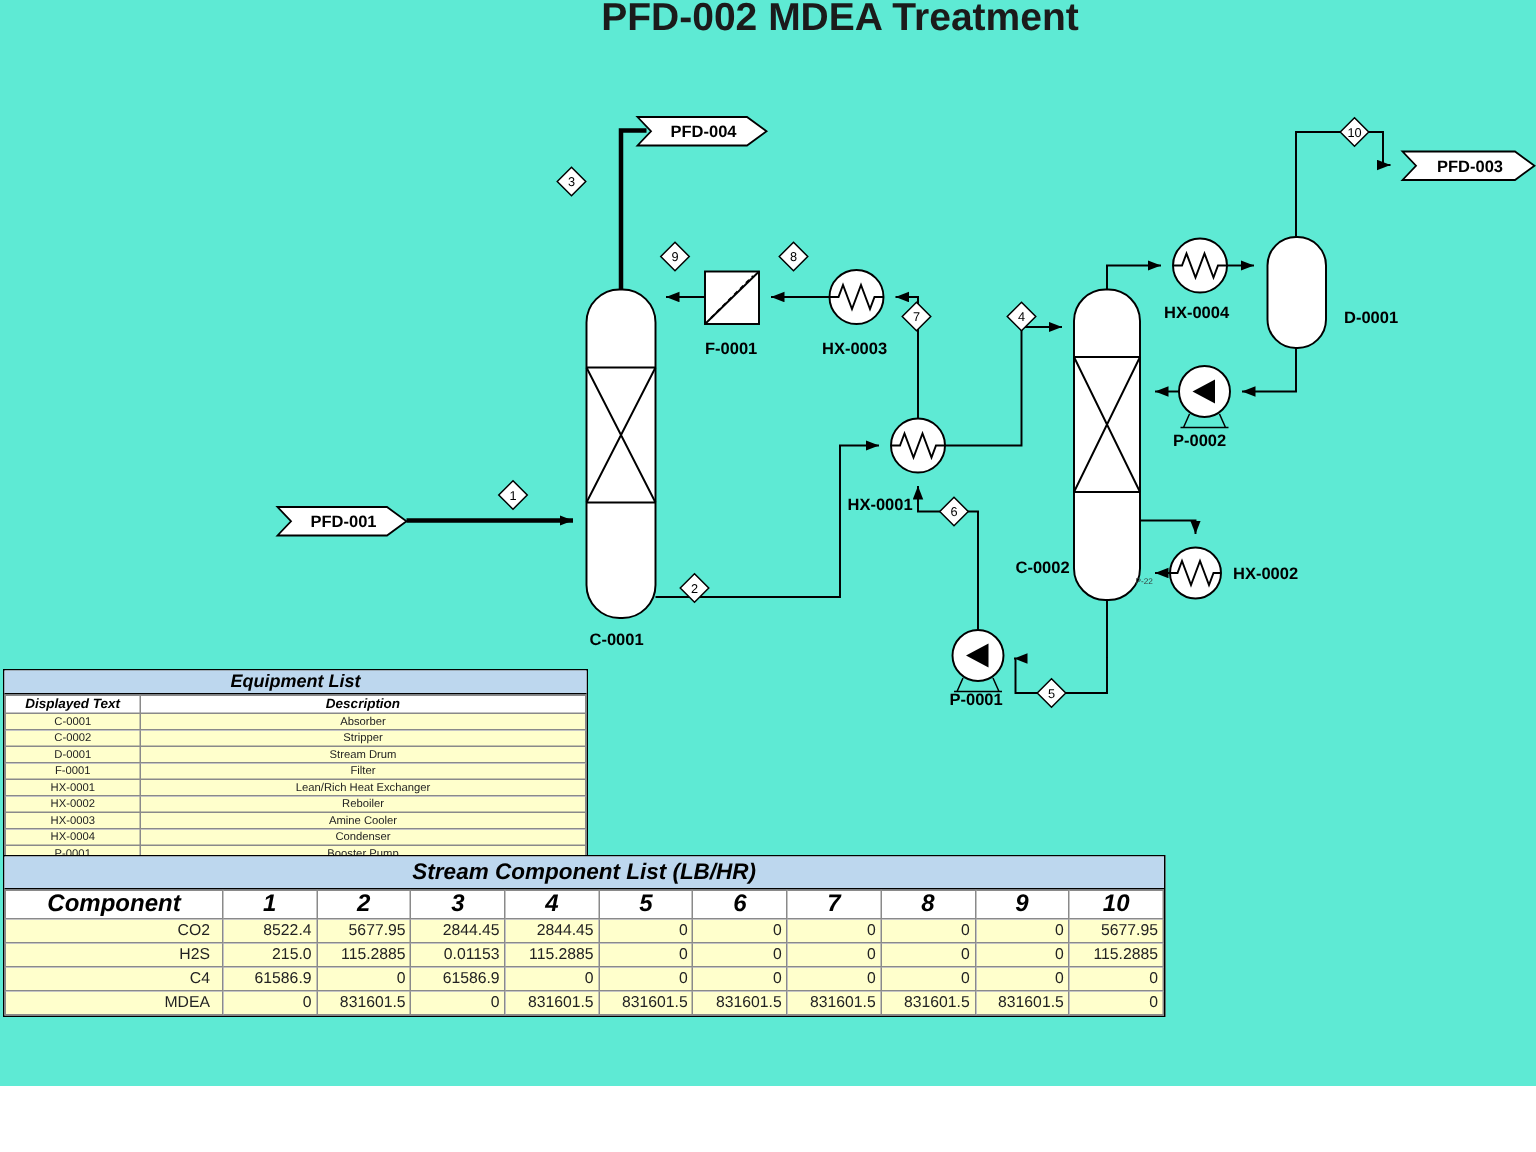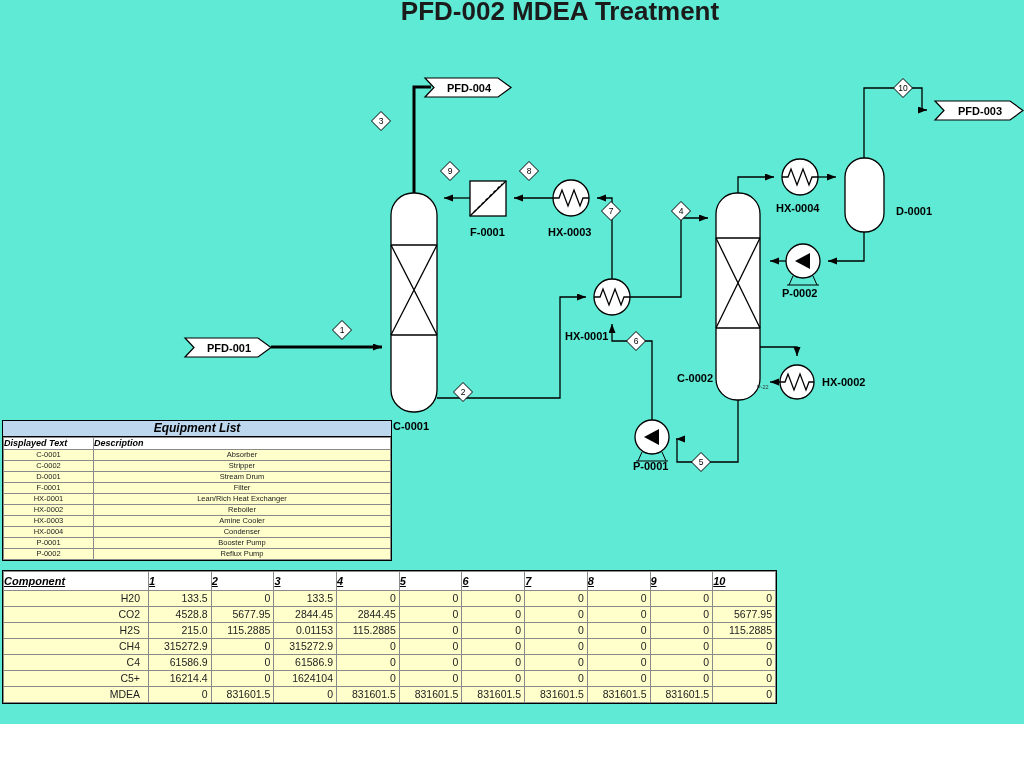--- a/index.html
+++ b/index.html
@@ -3,29 +3,29 @@
 <meta charset="utf-8">
 <style>
   html,body{margin:0;padding:0;background:#fff;}
   .page{position:relative;width:1024px;height:724px;background:#5eead4;overflow:hidden;font-family:"Liberation Sans",sans-serif;}
   .page-title{position:absolute;top:-4px;left:96px;width:928px;text-align:center;font-size:26px;font-weight:bold;color:#1b1b1b;}
   svg.diagram{position:absolute;left:0;top:0;}
   .tbl{position:absolute;background:#fff;border:1px solid #000;}
   .tbl-title{background:#bdd7ee;border-bottom:1px solid #000;text-align:center;font-weight:bold;font-style:italic;color:#000;}
   table{border-collapse:collapse;width:100%;table-layout:fixed;}
   th,td{border:1px solid #8a8a8a;overflow:hidden;white-space:nowrap;}
-  thead th{background:#fff;font-style:italic;font-weight:bold;text-align:left;color:#000;}
+  thead th{background:#fff;font-style:italic;font-weight:bold;text-align:center;color:#000;}
   tbody td{background:#ffffcc;color:#222;}
-  .equip{left:2px;top:420px;width:388px;}
+  .equip{left:2px;top:446px;width:388px;}
   .equip .tbl-title{font-size:12px;line-height:13px;padding:1px 0;}
   .equip thead th{font-size:9px;line-height:11px;padding:0;}
   .equip tbody td{font-size:7.5px;line-height:10px;padding:0;text-align:center;}
   .streams{left:2px;top:570px;width:773px;}
   .streams .tbl-title{font-size:15px;line-height:17px;padding:2px 0;}
-  .streams thead th{font-size:11px;line-height:14px;padding:2px 0;text-decoration:underline;}
+  .streams thead th{font-size:16px;line-height:14px;padding:2px 0;}
   .streams tbody td{font-size:10.5px;line-height:13px;padding:1px 3px 1px 0;text-align:right;}
   .streams tbody td.c0{padding-right:8px;}
 </style>
 </head>
 <body>
 
 <div class="page">
 
   <div class="page-title">PFD-002 MDEA Treatment</div>
 
@@ -225,20 +225,21 @@
           </tr>
           <tr>
             <td class="c0">P-0002</td>
             <td class="num">Reflux Pump</td>
           </tr>
         </tbody>
     </table>
   </div>
 
   <div class="tbl streams">
+    <div class="tbl-title">Stream Component List (LB/HR)</div>
     <table>
       <colgroup>
         <col style="width:145px">
           <col>
           <col>
           <col>
           <col>
           <col>
           <col>
           <col>
@@ -256,35 +257,22 @@
             <th class="num">5</th>
             <th class="num">6</th>
             <th class="num">7</th>
             <th class="num">8</th>
             <th class="num">9</th>
             <th class="num">10</th>
           </tr>
       </thead>
       <tbody>
           <tr>
-            <td class="c0">H20</td>
-            <td class="num">133.5</td>
-            <td class="num">0</td>
-            <td class="num">133.5</td>
-            <td class="num">0</td>
-            <td class="num">0</td>
-            <td class="num">0</td>
-            <td class="num">0</td>
-            <td class="num">0</td>
-            <td class="num">0</td>
-            <td class="num">0</td>
-          </tr>
-          <tr>
             <td class="c0">CO2</td>
-            <td class="num">4528.8</td>
+            <td class="num">8522.4</td>
             <td class="num">5677.95</td>
             <td class="num">2844.45</td>
             <td class="num">2844.45</td>
             <td class="num">0</td>
             <td class="num">0</td>
             <td class="num">0</td>
             <td class="num">0</td>
             <td class="num">0</td>
             <td class="num">5677.95</td>
           </tr>
@@ -295,50 +283,24 @@
             <td class="num">0.01153</td>
             <td class="num">115.2885</td>
             <td class="num">0</td>
             <td class="num">0</td>
             <td class="num">0</td>
             <td class="num">0</td>
             <td class="num">0</td>
             <td class="num">115.2885</td>
           </tr>
           <tr>
-            <td class="c0">CH4</td>
-            <td class="num">315272.9</td>
-            <td class="num">0</td>
-            <td class="num">315272.9</td>
-            <td class="num">0</td>
-            <td class="num">0</td>
-            <td class="num">0</td>
-            <td class="num">0</td>
-            <td class="num">0</td>
-            <td class="num">0</td>
-            <td class="num">0</td>
-          </tr>
-          <tr>
             <td class="c0">C4</td>
             <td class="num">61586.9</td>
             <td class="num">0</td>
             <td class="num">61586.9</td>
-            <td class="num">0</td>
-            <td class="num">0</td>
-            <td class="num">0</td>
-            <td class="num">0</td>
-            <td class="num">0</td>
-            <td class="num">0</td>
-            <td class="num">0</td>
-          </tr>
-          <tr>
-            <td class="c0">C5+</td>
-            <td class="num">16214.4</td>
-            <td class="num">0</td>
-            <td class="num">1624104</td>
             <td class="num">0</td>
             <td class="num">0</td>
             <td class="num">0</td>
             <td class="num">0</td>
             <td class="num">0</td>
             <td class="num">0</td>
             <td class="num">0</td>
           </tr>
           <tr>
             <td class="c0">MDEA</td>

